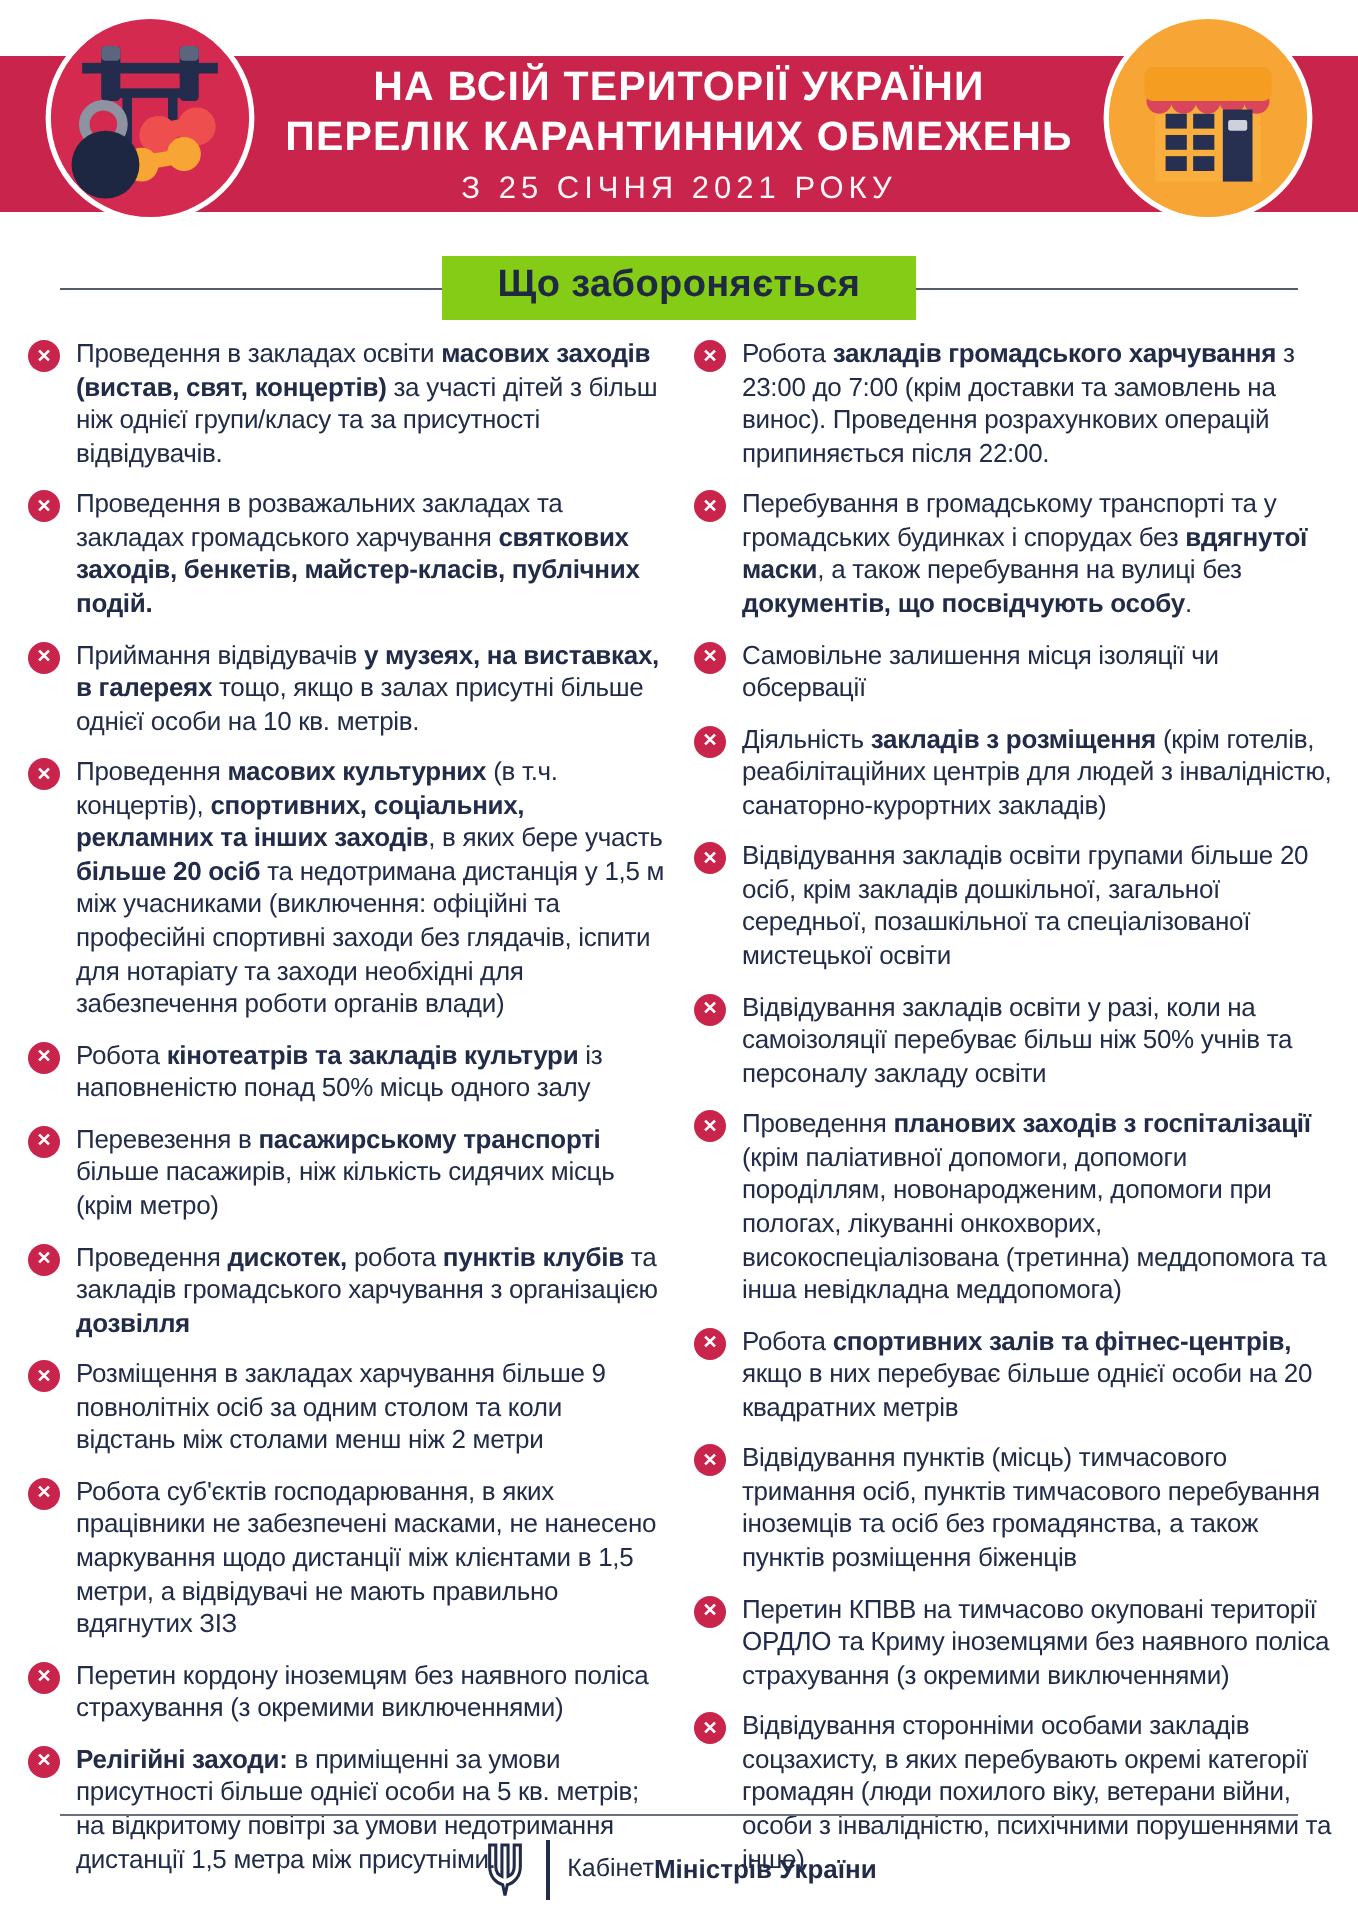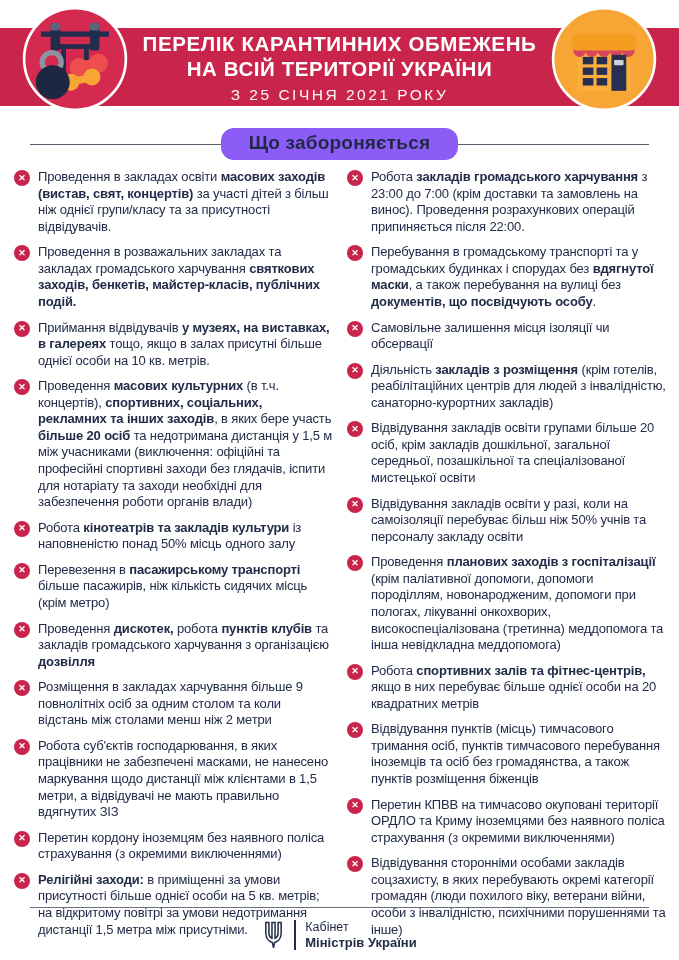--- a/index.html
+++ b/index.html
@@ -26,24 +26,23 @@
   .circle-left  { left:22px; }
   .circle-right { left:551px; }
   
   .banner-row { position:absolute; left:0; right:0; top:128px; height:32px; }
   .banner-row::before {
     content:""; position:absolute; left:30px; right:30px; top:50%;
     border-top:1.5px solid #565c6b;
   }
   .banner {
     position:relative; margin:0 auto; width:max-content;
-    background:#8b5cf6; color:#1f2942;
+    background:#84cc16; color:#1f2942;
     font-size:19px; font-weight:700; letter-spacing:0.2px;
     padding:4px 28px 6px 28px;
-    border-radius:13px;
   }
   
   .content {
     position:absolute; left:14px; right:12px; top:169px;
     display:flex; gap:13px;
   }
   .col { flex:1 1 0; display:flex; flex-direction:column; gap:9px; min-width:0; }
   .item { display:flex; gap:8px; }
   .xmark {
     flex:0 0 16px; width:16px; height:16px; border-radius:50%;
@@ -61,33 +60,33 @@
   .footer-rule {
     position:absolute; left:30px; right:30px; top:907px;
     border-top:1.5px solid #6a707e;
   }
   .footer {
     position:absolute; left:0; right:0; top:915px; height:40px;
     display:flex; align-items:center; justify-content:center; gap:9px;
   }
   .tryzub svg { display:block; width:23px; height:33px; }
   .footer-sep { width:2px; height:30px; background:#222c49; }
-  .footer-text { display:flex; flex-direction:column; justify-content:flex-end; }
+  .footer-text { display:flex; flex-direction:row; justify-content:flex-end; }
   .footer-l1 { font-size:12.5px; font-weight:400; line-height:1.2; }
   .footer-l2 { font-size:13px;  font-weight:700; line-height:1.2; }
 </style>
 </head>
 <body>
 
 <div class="page">
 
   <div class="band">
     <div class="band-inner">
+      <div class="title-line">НА ВСІЙ ТЕРИТОРІЇ УКРАЇНИ</div>
       <div class="title-line">ПЕРЕЛІК КАРАНТИННИХ ОБМЕЖЕНЬ</div>
-      <div class="title-line">НА ВСІЙ ТЕРИТОРІЇ УКРАЇНИ</div>
       <div class="date-line">З 25 СІЧНЯ 2021 РОКУ</div>
     </div>
   </div>
 
   <div class="circle circle-left">
     <svg viewBox="0 0 100 100" aria-hidden="true">
       <circle cx="50" cy="50" r="48" fill="#d42a50" stroke="#ffffff" stroke-width="2.5"></circle>
       <rect x="33" y="36" width="34" height="4.5" fill="#232c4d"></rect>
       <rect x="37" y="40" width="4.5" height="22" fill="#232c4d"></rect>
       <rect x="58.5" y="40" width="4.5" height="22" fill="#232c4d"></rect>

